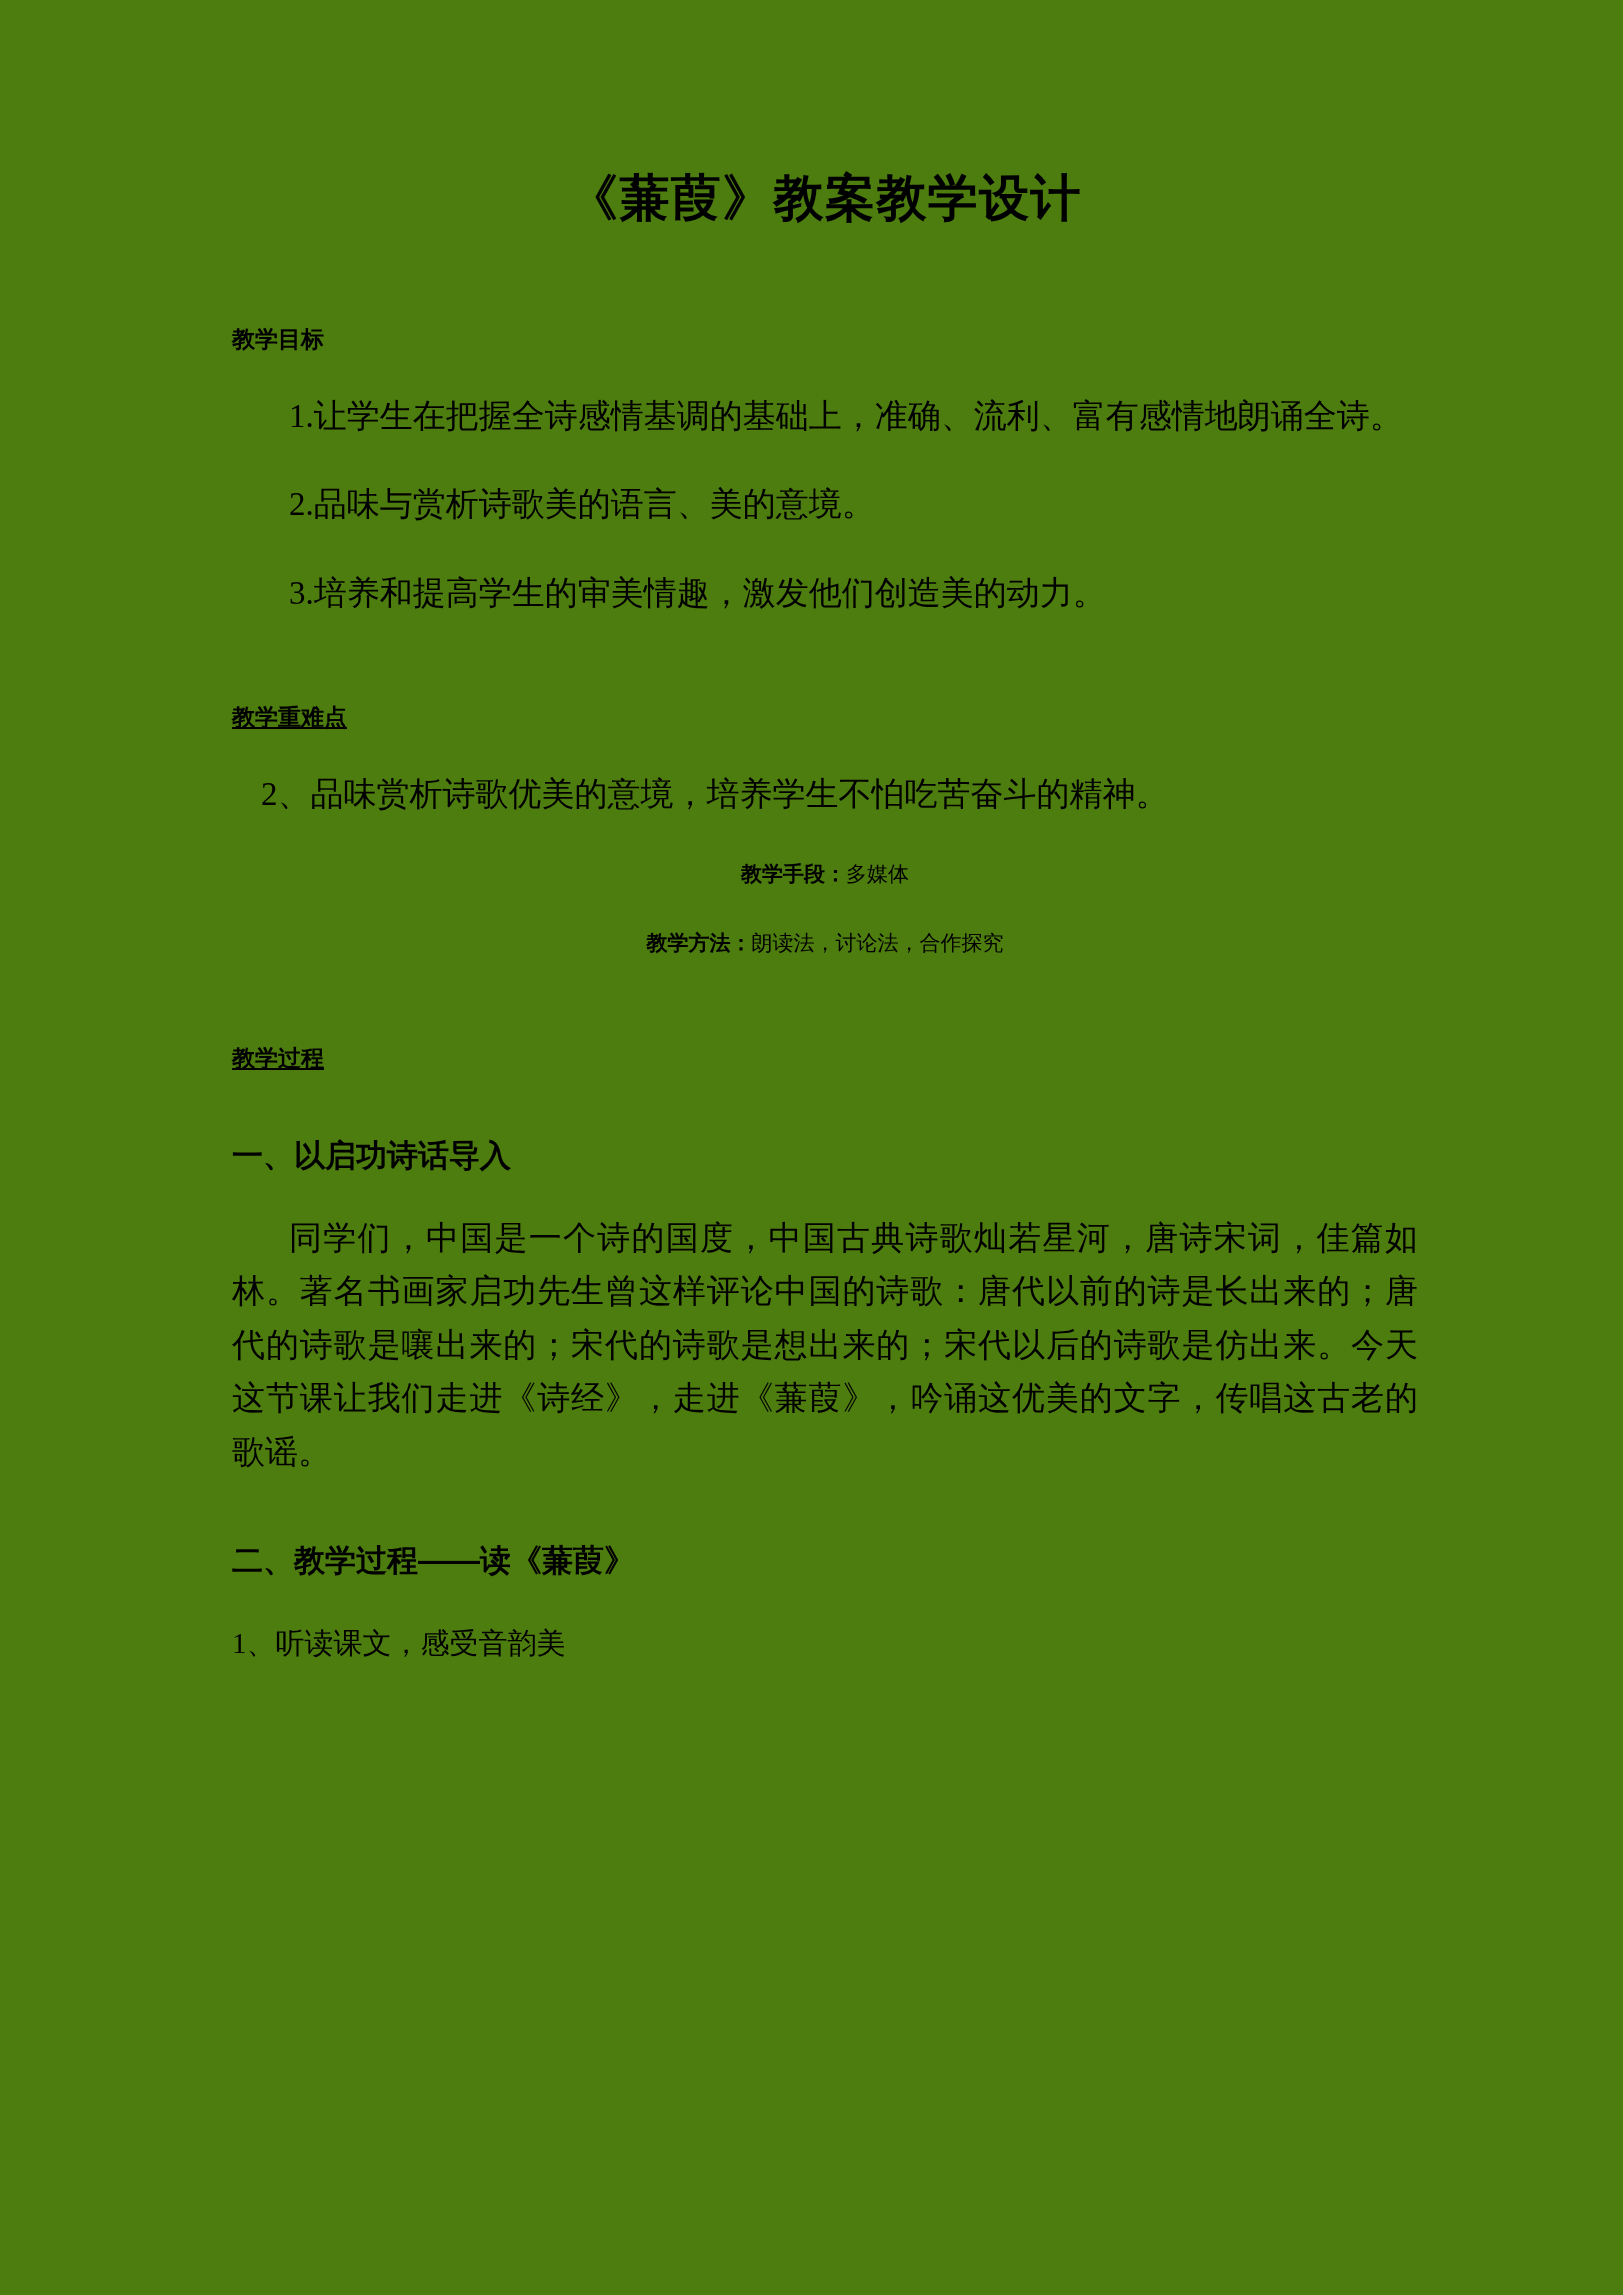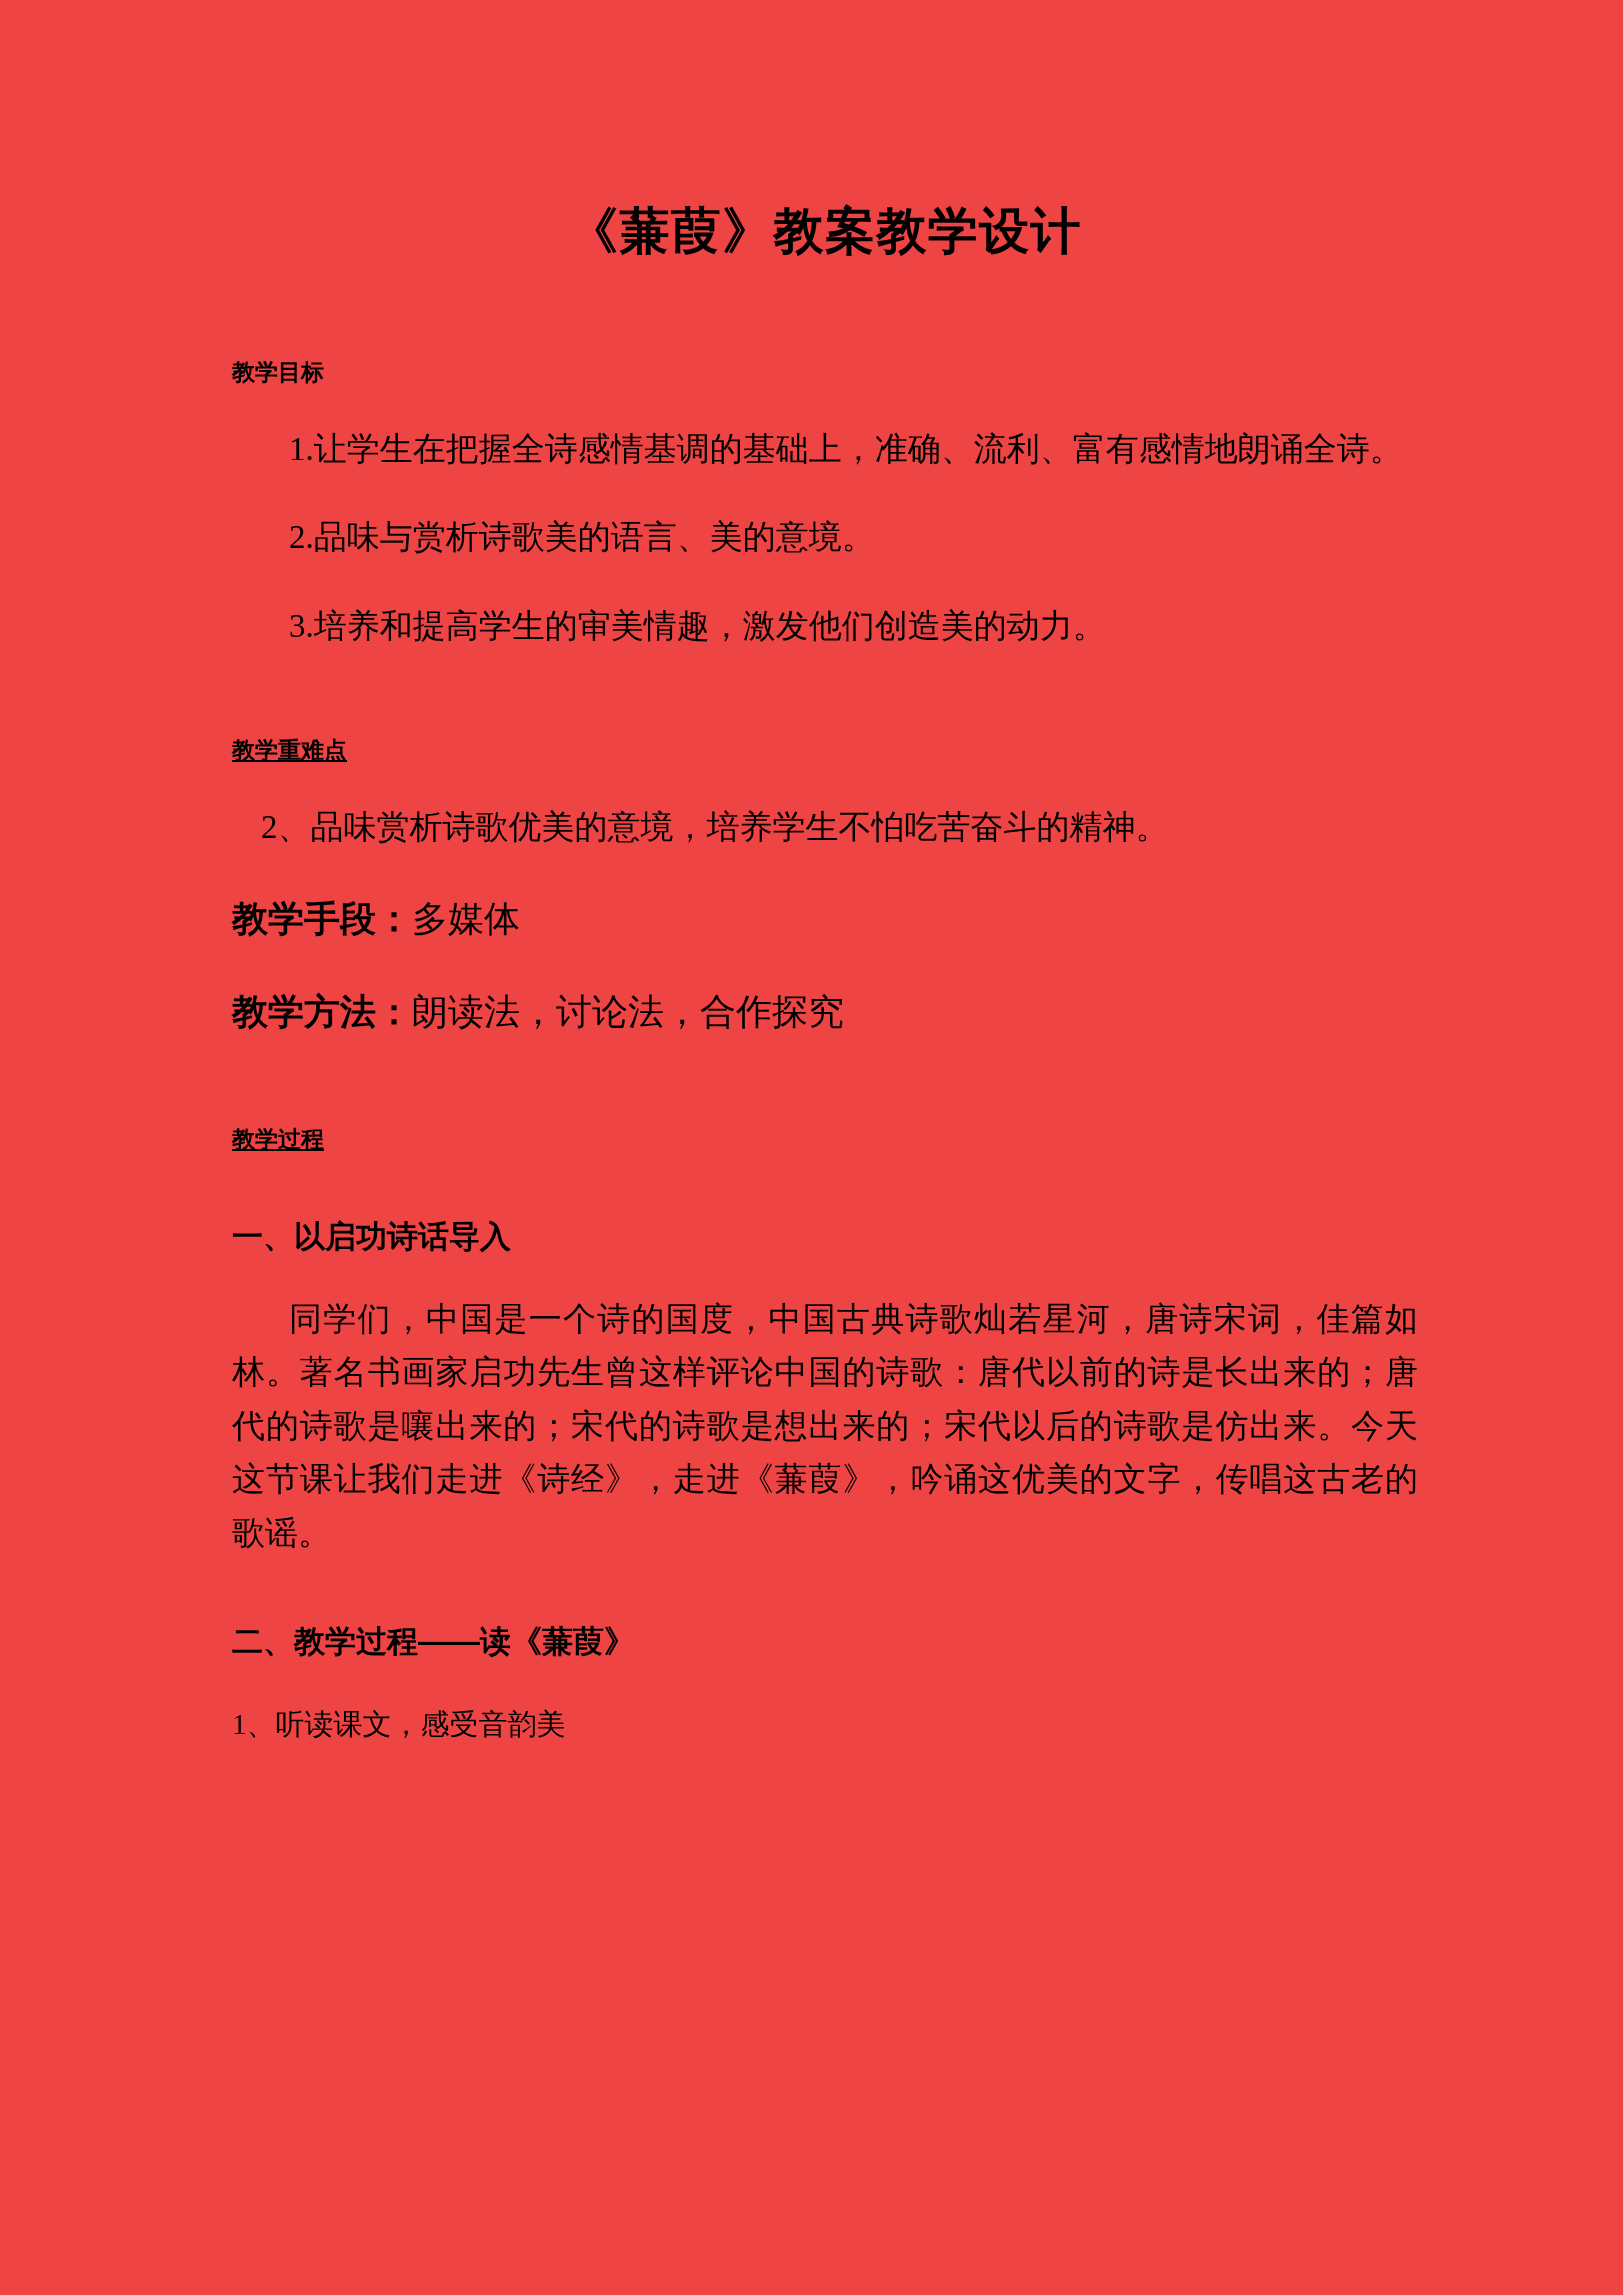--- a/index.html
+++ b/index.html
@@ -6,23 +6,23 @@
   html, body {
     margin: 0;
     padding: 0;
     background: #c8c8c8;
     font-family: "Liberation Serif", "DejaVu Serif", serif;
   }
   .page {
     width: 1623px;
     min-height: 2295px;
     margin: 0 auto;
-    background: #ef4444;
+    background: #4d7c0f;
     box-sizing: border-box;
-    padding: 89px 205px 136px 232px;
+    padding: 56px 205px 136px 232px;
     position: relative;
   }
   .doc-title {
     text-align: center;
     font-size: 50px;
     font-weight: bold;
     margin: 109px 0 0 0;
     letter-spacing: 1.4px;
     font-family: "Liberation Sans", "DejaVu Sans", sans-serif;
   }
@@ -48,23 +48,24 @@
     margin: 35px 0 0 0;
     text-align: justify;
   }
   p.indent2 {
     text-indent: 57px;
   }
   p.indent1 {
     text-indent: 29px;
   }
   p.label-line {
-    font-size: 36px;
+    font-size: 21px;
     line-height: 1.6;
     margin: 35px 0 0 0;
+    text-align: center;
   }
   p.label-line .lbl {
     font-weight: bold;
     font-family: "Liberation Sans", "DejaVu Sans", sans-serif;
   }
   p.plain {
     font-size: 29px;
     line-height: 1.6;
     margin: 38px 0 0 0;
   }

